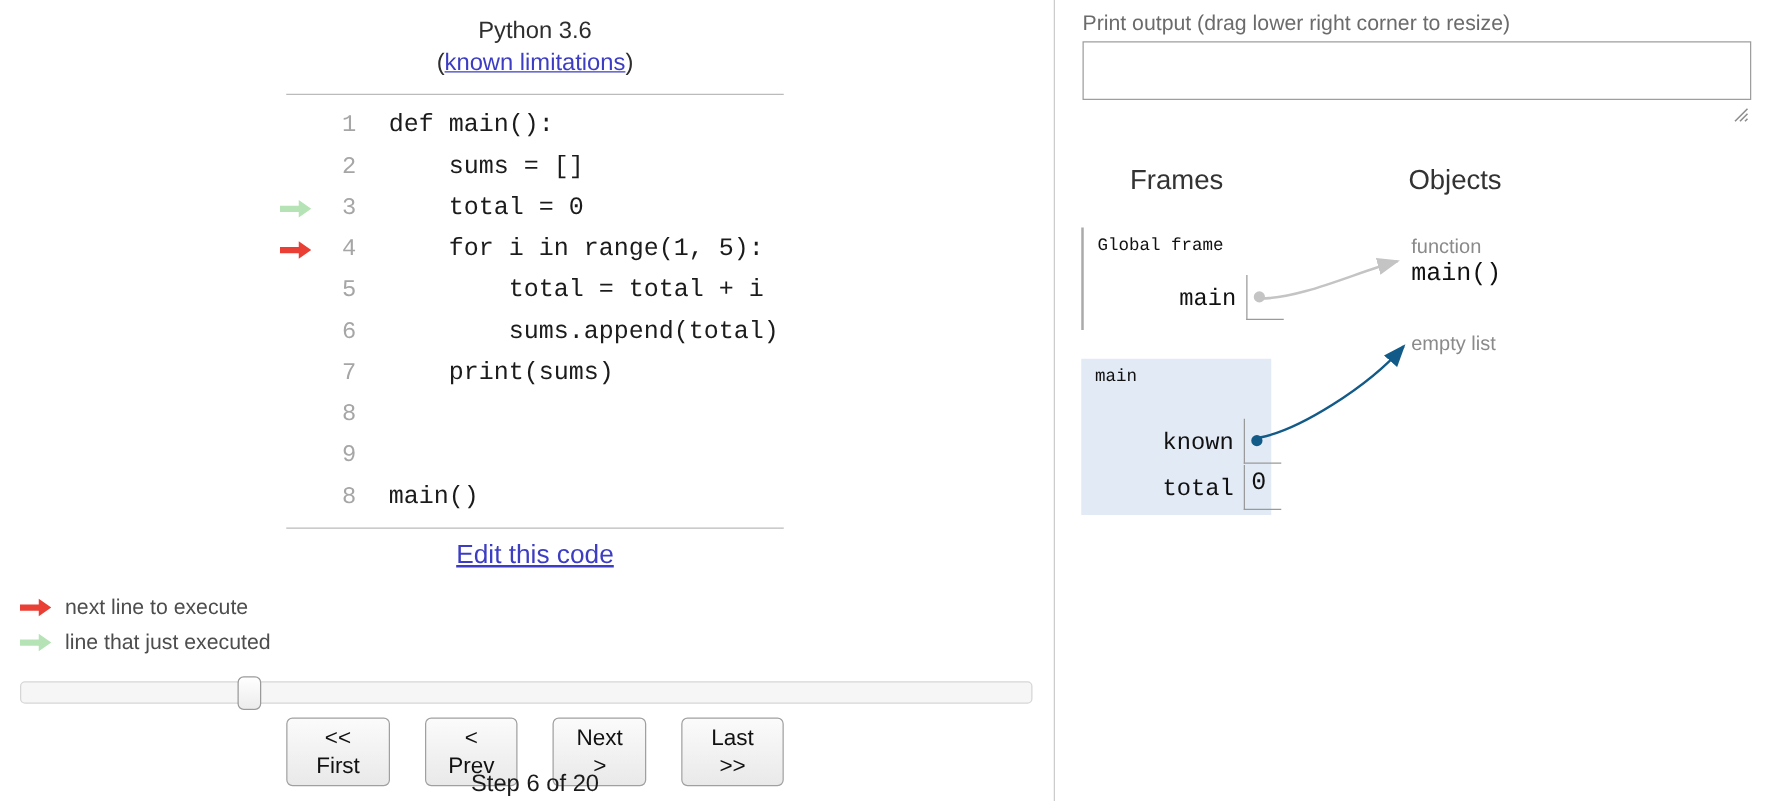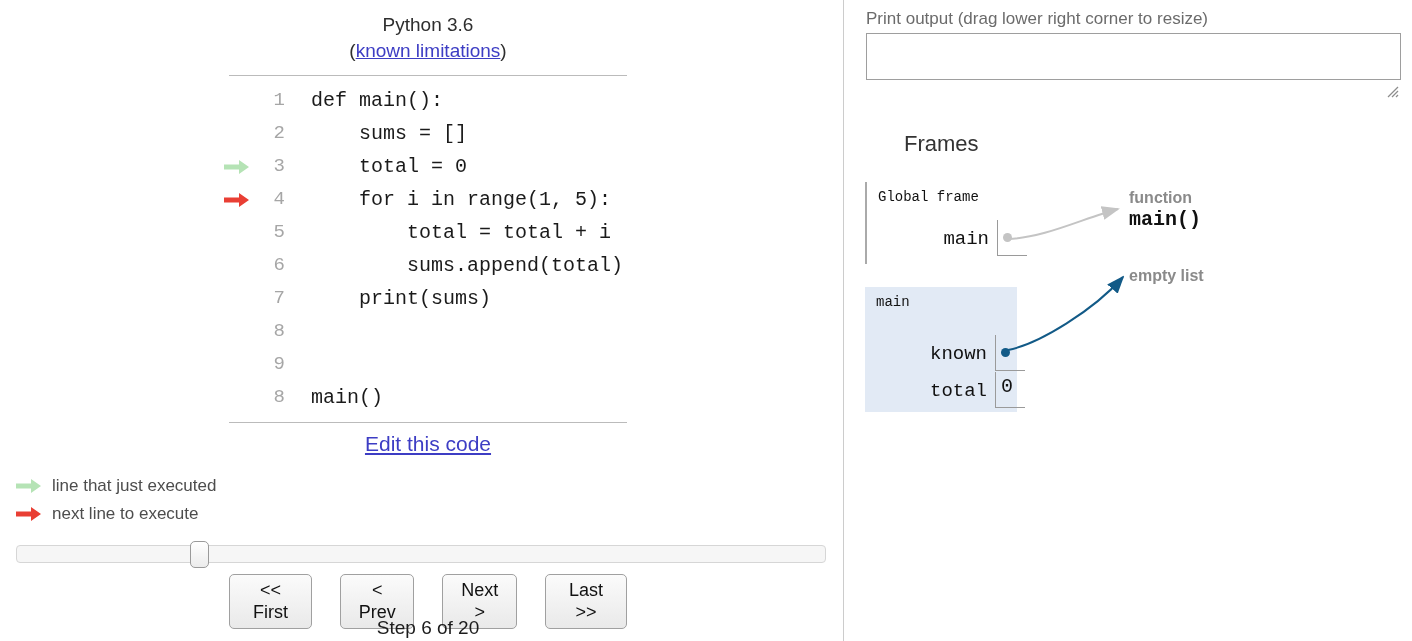--- a/index.html
+++ b/index.html
@@ -299,21 +299,20 @@
   .ptr-dot {
     position: absolute;
     width: 9px;
     height: 9px;
     border-radius: 50%;
   }
 
   
   .heap-obj {
     position: absolute;
-    font-weight: bold;
   }
   .heap-type {
     font-size: 16px;
     color: #8a8a8a;
     font-family: "Liberation Sans", sans-serif;
     line-height: 19px;
   }
   .heap-val {
     font-size: 20px;
     color: #111111;
@@ -359,32 +358,32 @@
     </div>
 
   <div id="edit-link-wrap">
     <span id="edit-link">Edit this code</span>
   </div>
 
   <div id="legend">
       <div class="legend-row">
         <span class="leg-ico">
           <svg width="26" height="16" viewBox="0 0 26 16">
+            <path d="M0 5.5 H15 V1 L25 8 L15 15 V10.5 H0 Z" fill="#e93f34"></path>
+          </svg>
+        </span>
+        <span class="leg-txt">next line to execute</span>
+      </div>
+      <div class="legend-row">
+        <span class="leg-ico">
+          <svg width="26" height="16" viewBox="0 0 26 16">
             <path d="M0 5.5 H15 V1 L25 8 L15 15 V10.5 H0 Z" fill="#b5e3b5"></path>
           </svg>
         </span>
         <span class="leg-txt">line that just executed</span>
-      </div>
-      <div class="legend-row">
-        <span class="leg-ico">
-          <svg width="26" height="16" viewBox="0 0 26 16">
-            <path d="M0 5.5 H15 V1 L25 8 L15 15 V10.5 H0 Z" fill="#e93f34"></path>
-          </svg>
-        </span>
-        <span class="leg-txt">next line to execute</span>
       </div>
     </div>
 
   <div id="slider-track"></div>
   <div id="slider-handle" style="left: 190px;"></div>
 
   <div id="nav-buttons">
       <button class="nav-btn">&lt;&lt; First</button>
       <button class="nav-btn">&lt; Prev</button>
       <button class="nav-btn">Next &gt;</button>
@@ -402,20 +401,21 @@
     <svg width="14" height="14" viewBox="0 0 14 14">
       <g stroke="#8d8d8d" stroke-width="1.3">
         <line x1="13" y1="3" x2="3" y2="13"></line>
         <line x1="13" y1="7" x2="7" y2="13"></line>
         <line x1="13" y1="11" x2="11" y2="13"></line>
       </g>
     </svg>
   </div>
 
   <div id="frames-header">Frames</div>
+  <div id="objects-header">Objects</div>
 
   <div class="stack-frame" id="global-frame">
     <div class="frame-title">Global frame</div>
     <div class="var-row" style="left:0; top:38px; width:122px;">
       <div class="var-name">main</div>
     </div>
     <div class="var-box" style="left:130px; top:38px;">
       <div class="ptr-dot" style="left:5px; top:13px; background:#c4c4c4;"></div>
     </div>
   </div>

